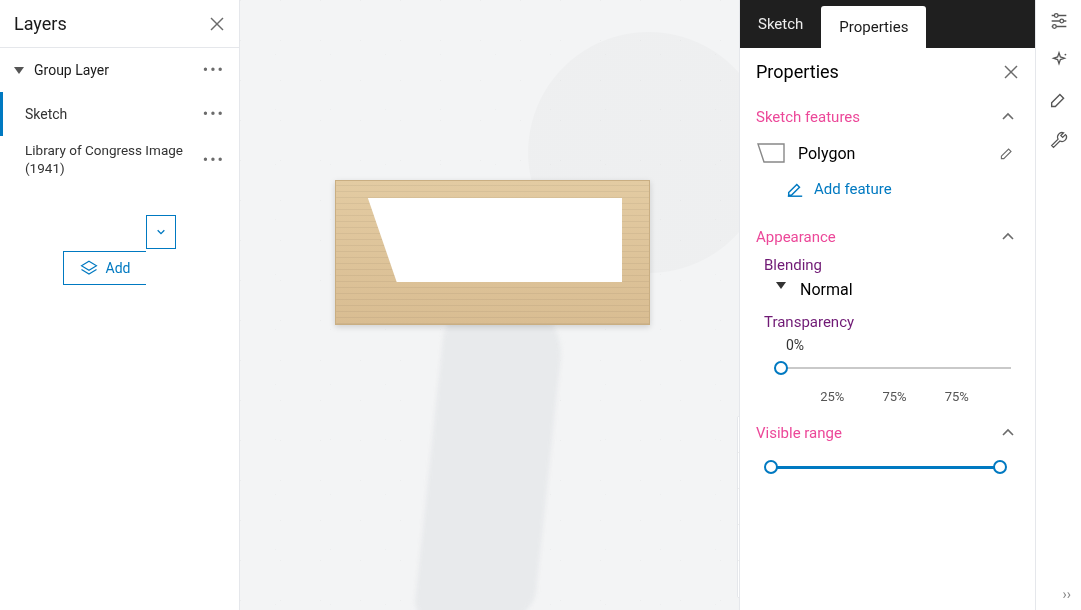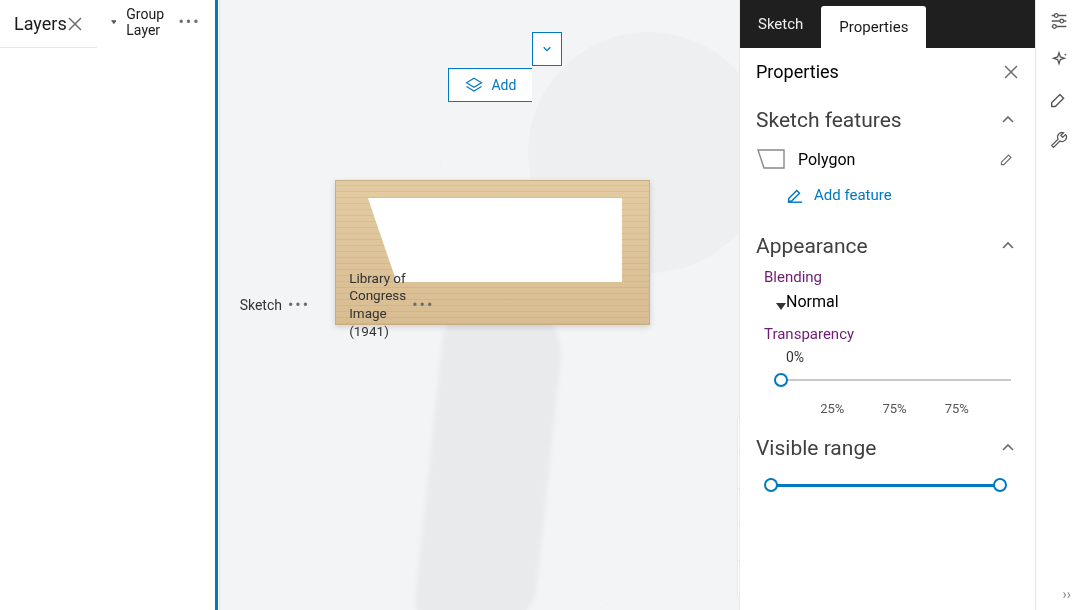--- a/index.html
+++ b/index.html
@@ -33,24 +33,24 @@
     position: absolute;
     left: 360px; top: 198px;
     width: 262px; height: 84px;
     background: #fff;
     clip-path: polygon(3% 0, 100% 0, 100% 100%, 14% 100%);
   }
 
   
   .layers-panel {
     position: absolute; left: 0; top: 0;
-    width: 220px; height: 100%;
+    width: 240px; height: 100%;
     background: #fff;
     border-right: 1px solid #e5e7eb;
-    display: flex; flex-direction: row;
+    display: flex; flex-direction: column;
     font-size: 14px; color: #1a1a1a;
     z-index: 20;
   }
   .layers-header {
     display: flex; align-items: center; height: 48px;
     padding: 0 14px; border-bottom: 1px solid #e5e7eb;
   }
   .layers-header h1 { font-size: 18px; font-weight: 400; flex: 1; }
   .close-x { width: 16px; height: 16px; cursor: pointer; color: #6b6b6b; }
   .group-row {
@@ -118,39 +118,39 @@
   .panel-title-row h2 { font-size: 18px; font-weight: 400; flex: 1; }
 
   .scroll {
     overflow-y: auto; flex: 1; padding-right: 4px;
     scrollbar-width: thin;
   }
   .section { padding: 12px 16px 4px 16px; }
   .section-head {
     display: flex; align-items: center; margin-bottom: 10px; cursor: pointer;
   }
-  .section-head h3 { font-size: 21px; font-weight: 400; flex: 1; color: #404040; }
+  .section-head h3 { font-size: 15px; font-weight: 400; flex: 1; color: #ec4899; }
   .chev { width: 14px; height: 14px; color: #6b6b6b; }
 
   .feature-row {
     display: flex; align-items: center; gap: 12px;
     padding: 6px 0;
   }
   .poly-swatch {
     width: 30px; height: 22px; display: inline-block;
   }
   .edit-pencil { margin-left: auto; color: #6b6b6b; cursor: pointer; }
 
   .add-feature-row {
     display: flex; align-items: center; gap: 10px;
     color: #0079c1; font-size: 15px; padding: 10px 0 14px 30px; cursor: pointer;
   }
 
   .sublabel { font-size: 15px; color: #701a75; margin: 8px 0 6px 8px; }
-  .dropdown-row { display: flex; align-items: flex-end; padding-left: 20px; margin-bottom: 14px; }
+  .dropdown-row { display: flex; align-items: flex-start; gap: 14px; padding-left: 20px; margin-bottom: 14px; }
   .dd-caret { width: 10px; height: 10px; color: #333; }
 
   .pct-line { padding-left: 30px; font-size: 14px; color: #333; margin-bottom: 4px; }
   .slider-wrap { position: relative; padding: 10px 4px 4px 18px; }
   .slider-track {
     height: 2px; background: #c9c9c9; position: relative;
   }
   .slider-thumb {
     position: absolute; top: -6px; left: 0;
     width: 14px; height: 14px; border-radius: 50%;

